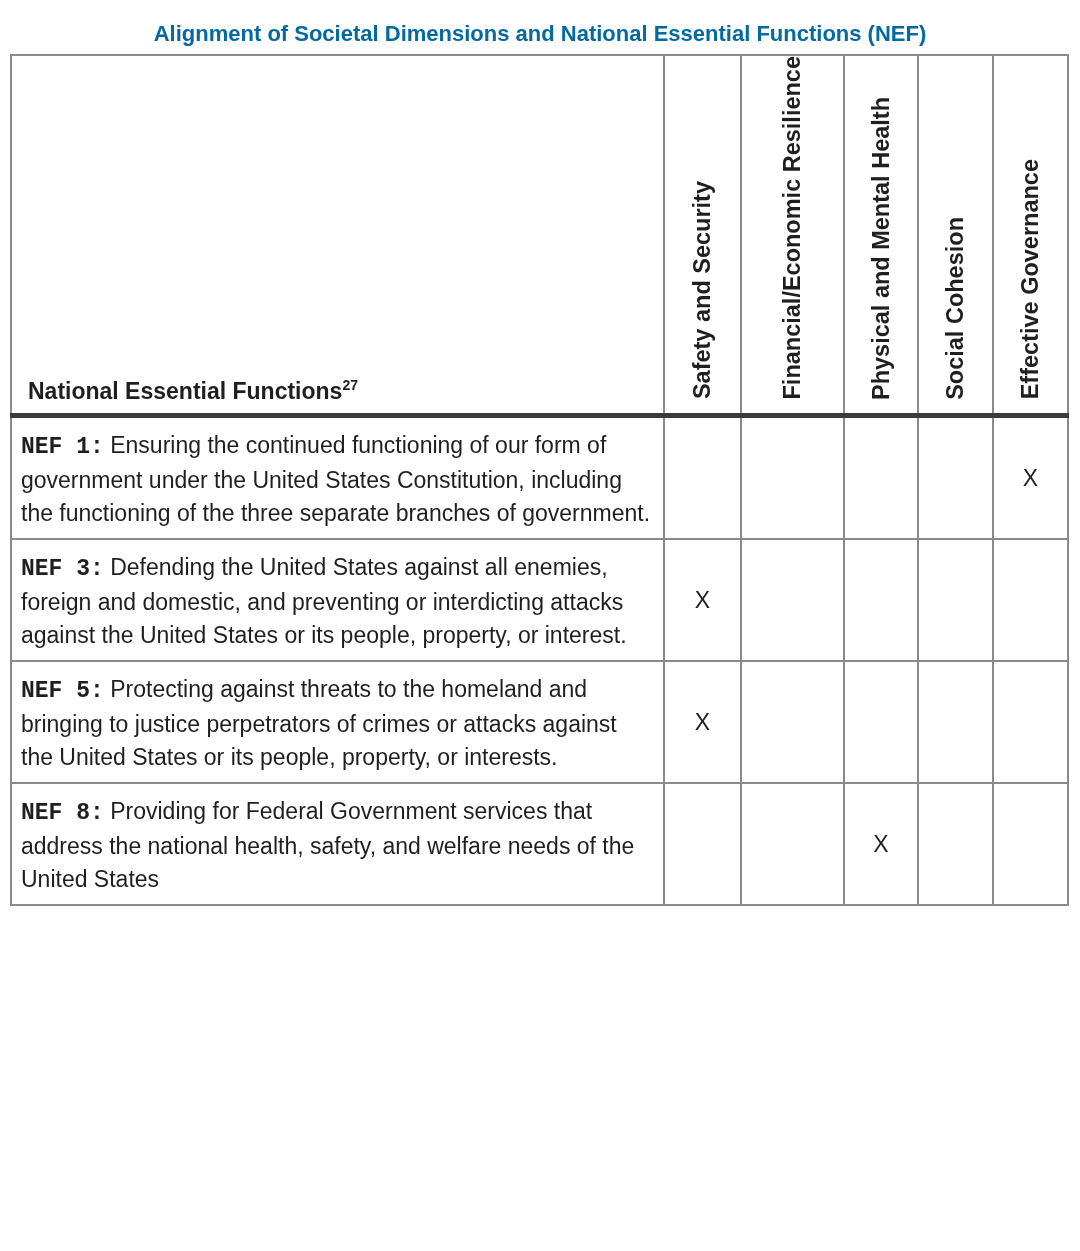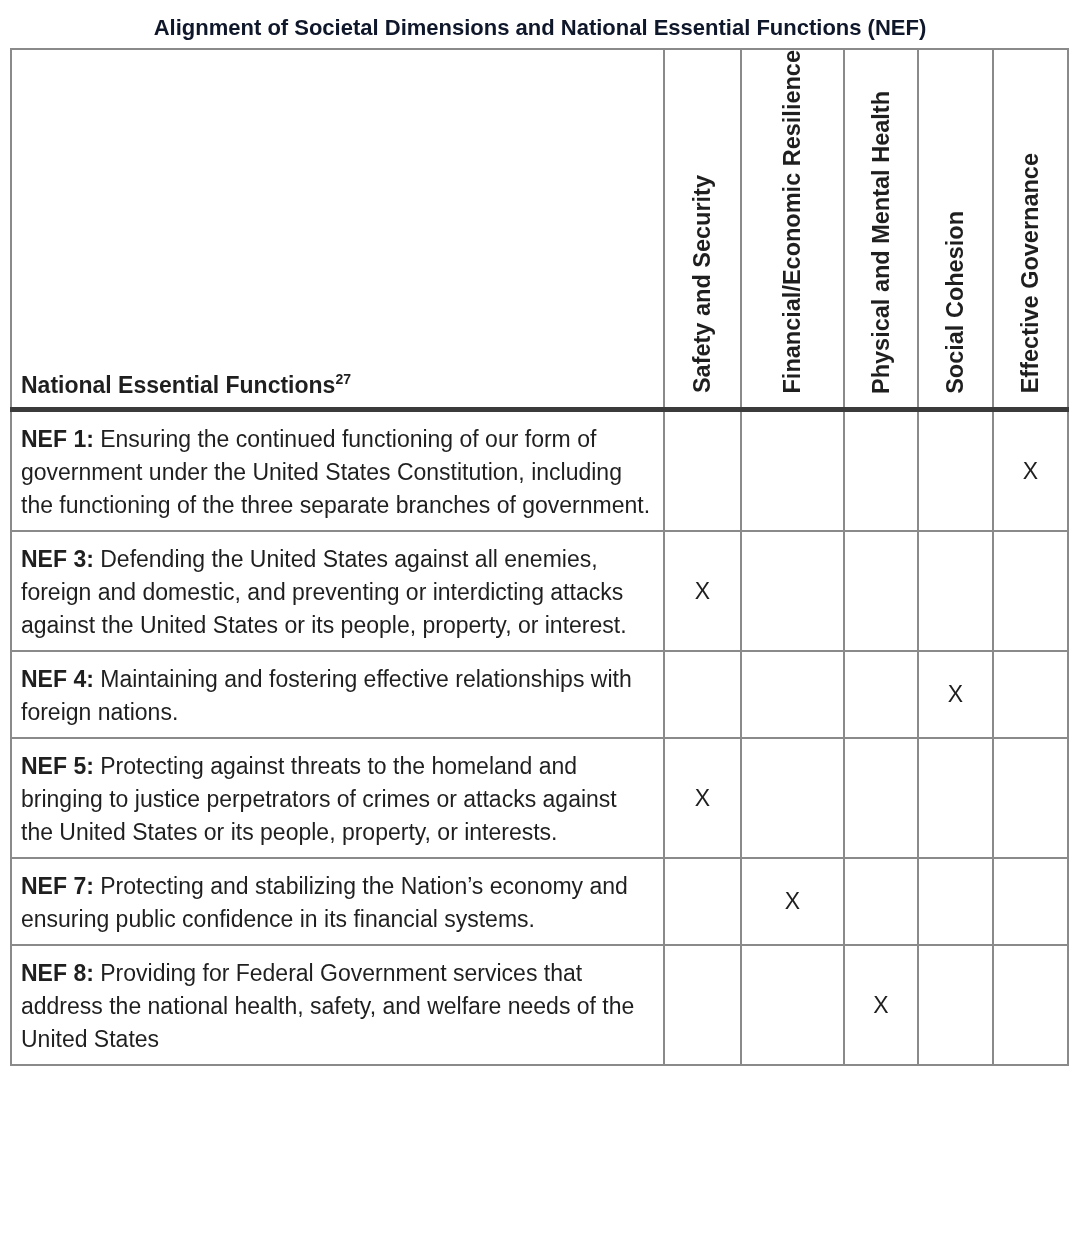--- a/index.html
+++ b/index.html
@@ -14,25 +14,25 @@
     font-family: "Liberation Sans", "DejaVu Sans", sans-serif;
     color: var(--text-color);
   }
   .page{
     width: 1080px;
     height: 1251px;
     background: var(--bg);
     position: relative;
   }
   .doc-title{
-    padding-top: 15px;
+    padding-top: 21px;
     text-align: center;
     font-size: 22px;
     font-weight: bold;
-    color: #0f172a;
+    color: #0369a1;
     letter-spacing: 0px;
   }
   table.nef-table{
     border-collapse: collapse;
     table-layout: fixed;
     margin: 7px 0 0 10px;
     width: 1057px;
   }
   table.nef-table td{
     border: 2px solid var(--border-gray);
@@ -40,21 +40,21 @@
     color: var(--text-color);
   }
   
   tr.header-row td{
     border-bottom: 5px solid var(--divider-dark);
     height: 346px;
     vertical-align: bottom;
     background: var(--bg);
   }
   td.corner-header{
-    padding: 0 0 8px 9px;
+    padding: 0 0 8px 16px;
     font-weight: bold;
     font-size: 23.5px;
     vertical-align: bottom;
   }
   td.corner-header sup{
     font-size: 14px;
     line-height: 0;
   }
   td.col-header{ text-align: center; }
   .rot{
@@ -68,21 +68,21 @@
     padding-top: 8px;   
     line-height: 1.05;
   }
   
   td.desc{
     vertical-align: top;
     padding: 11px 12px 8px 9px;
     line-height: 33px;
     font-size: 23px;
   }
-  td.desc strong{ font-weight: bold; }
+  td.desc strong{ font-weight: bold; font-family: Liberation Mono, monospace; }
   td.mark{
     text-align: center;
     vertical-align: middle;
     font-size: 23px;
     padding: 0;
   }
 </style>
 </head>
 <body>
 
@@ -122,39 +122,23 @@
         </tr>
         <tr>
           <td class="desc"><strong>NEF 3:</strong><span> Defending the United States against all enemies, foreign and domestic, and preventing or interdicting attacks against the United States or its people, property, or interest.</span></td>
           <td class="mark">X</td>
           <td class="mark"></td>
           <td class="mark"></td>
           <td class="mark"></td>
           <td class="mark"></td>
         </tr>
         <tr>
-          <td class="desc"><strong>NEF 4:</strong><span> Maintaining and fostering effective relationships with foreign nations.</span></td>
-          <td class="mark"></td>
-          <td class="mark"></td>
-          <td class="mark"></td>
-          <td class="mark">X</td>
-          <td class="mark"></td>
-        </tr>
-        <tr>
           <td class="desc"><strong>NEF 5:</strong><span> Protecting against threats to the homeland and bringing to justice perpetrators of crimes or attacks against the United States or its people, property, or interests.</span></td>
           <td class="mark">X</td>
           <td class="mark"></td>
-          <td class="mark"></td>
-          <td class="mark"></td>
-          <td class="mark"></td>
-        </tr>
-        <tr>
-          <td class="desc"><strong>NEF 7:</strong><span> Protecting and stabilizing the Nation’s economy and ensuring public confidence in its financial systems.</span></td>
-          <td class="mark"></td>
-          <td class="mark">X</td>
           <td class="mark"></td>
           <td class="mark"></td>
           <td class="mark"></td>
         </tr>
         <tr>
           <td class="desc"><strong>NEF 8:</strong><span> Providing for Federal Government services that address the national health, safety, and welfare needs of the United States</span></td>
           <td class="mark"></td>
           <td class="mark"></td>
           <td class="mark">X</td>
           <td class="mark"></td>

